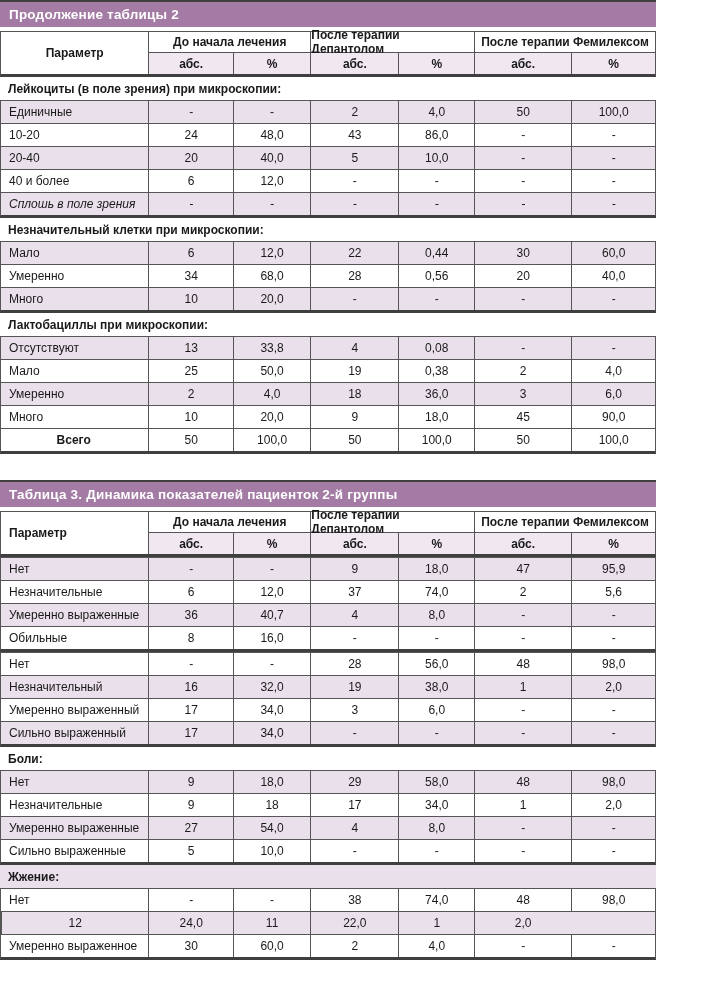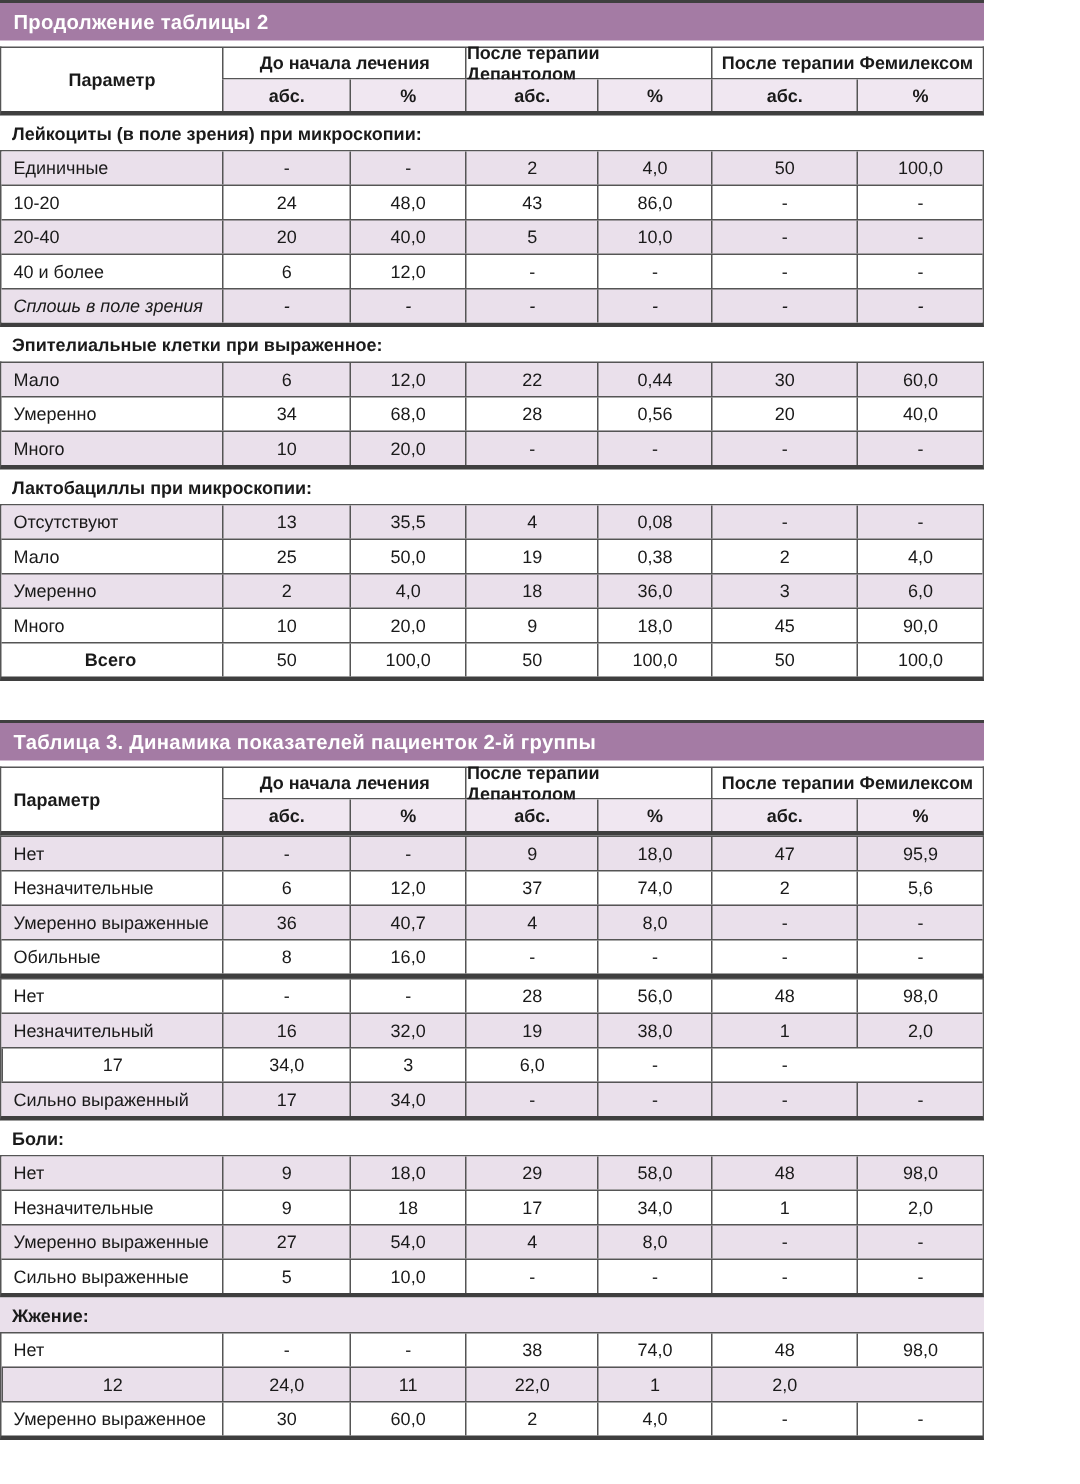--- a/index.html
+++ b/index.html
@@ -129,21 +129,21 @@
         <div class="drow" style="background: rgb(234, 224, 235); font-style: italic;">
           <div class="cell param">Сплошь в поле зрения</div>
           <div class="cell">-</div>
           <div class="cell">-</div>
           <div class="cell">-</div>
           <div class="cell">-</div>
           <div class="cell">-</div>
           <div class="cell">-</div>
         </div>
       </div>
-      <div class="section-label">Эпителиальные клетки при выраженное:</div>
+      <div class="section-label">Незначительный клетки при микроскопии:</div>
       <div class="block">
         <div class="drow" style="background: rgb(234, 224, 235);">
           <div class="cell param">Мало</div>
           <div class="cell">6</div>
           <div class="cell">12,0</div>
           <div class="cell">22</div>
           <div class="cell">0,44</div>
           <div class="cell">30</div>
           <div class="cell">60,0</div>
         </div>
@@ -164,21 +164,21 @@
           <div class="cell">-</div>
           <div class="cell">-</div>
           <div class="cell">-</div>
         </div>
       </div>
       <div class="section-label">Лактобациллы при микроскопии:</div>
       <div class="block">
         <div class="drow" style="background: rgb(234, 224, 235);">
           <div class="cell param">Отсутствуют</div>
           <div class="cell">13</div>
-          <div class="cell">35,5</div>
+          <div class="cell">33,8</div>
           <div class="cell">4</div>
           <div class="cell">0,08</div>
           <div class="cell">-</div>
           <div class="cell">-</div>
         </div>
         <div class="drow">
           <div class="cell param">Мало</div>
           <div class="cell">25</div>
           <div class="cell">50,0</div>
           <div class="cell">19</div>
@@ -283,20 +283,21 @@
         <div class="drow" style="background: rgb(234, 224, 235);">
           <div class="cell param">Незначительный</div>
           <div class="cell">16</div>
           <div class="cell">32,0</div>
           <div class="cell">19</div>
           <div class="cell">38,0</div>
           <div class="cell">1</div>
           <div class="cell">2,0</div>
         </div>
         <div class="drow">
+          <div class="cell param">Умеренно выраженный</div>
           <div class="cell">17</div>
           <div class="cell">34,0</div>
           <div class="cell">3</div>
           <div class="cell">6,0</div>
           <div class="cell">-</div>
           <div class="cell">-</div>
         </div>
         <div class="drow" style="background: rgb(234, 224, 235);">
           <div class="cell param">Сильно выраженный</div>
           <div class="cell">17</div>

